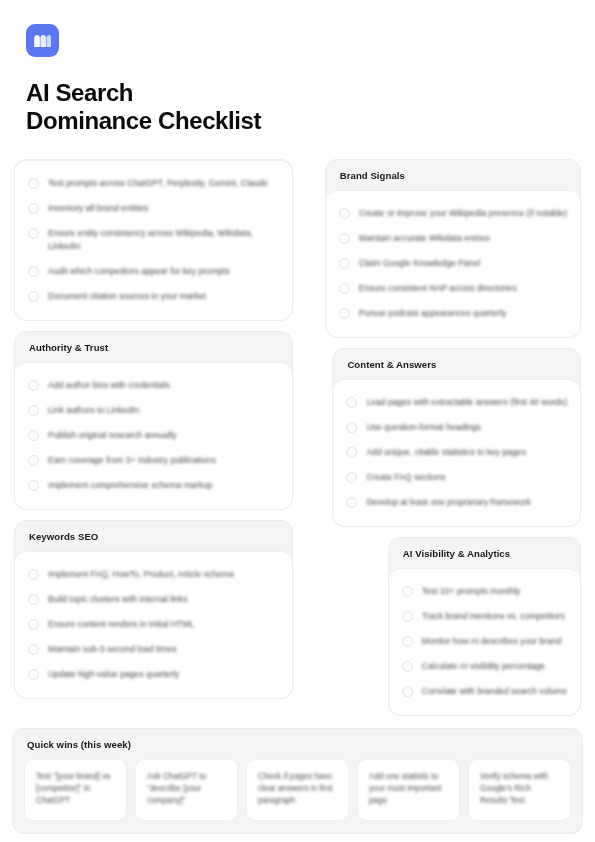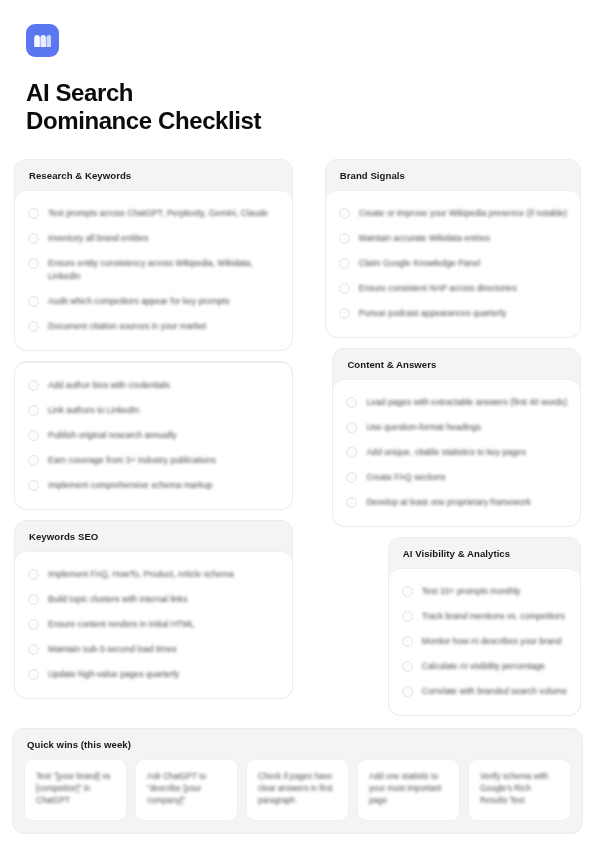--- a/index.html
+++ b/index.html
@@ -159,23 +159,20 @@
     </div>
     <h1 class="page-title">AI Search
 Dominance Checklist</h1>
   </div>
 
   <div class="board">
 
     <div class="column left">
 
       <section class="card">
-        <div class="card-head">
-          <div class="card-title">Research &amp; Keywords</div>
-        </div>
         <div class="card-body">
           <div class="item">
             <span class="checkbox"></span>
             <span class="item-label">Test prompts across ChatGPT, Perplexity, Gemini, Claude</span>
           </div>
           <div class="item">
             <span class="checkbox"></span>
             <span class="item-label">Inventory all brand entities</span>
           </div>
           <div class="item">
@@ -187,20 +184,23 @@
             <span class="item-label">Audit which competitors appear for key prompts</span>
           </div>
           <div class="item">
             <span class="checkbox"></span>
             <span class="item-label">Document citation sources in your market</span>
           </div>
         </div>
       </section>
 
       <section class="card">
+        <div class="card-head">
+          <div class="card-title">Authority &amp; Trust</div>
+        </div>
         <div class="card-body">
           <div class="item">
             <span class="checkbox"></span>
             <span class="item-label">Add author bios with credentials</span>
           </div>
           <div class="item">
             <span class="checkbox"></span>
             <span class="item-label">Link authors to LinkedIn</span>
           </div>
           <div class="item">

